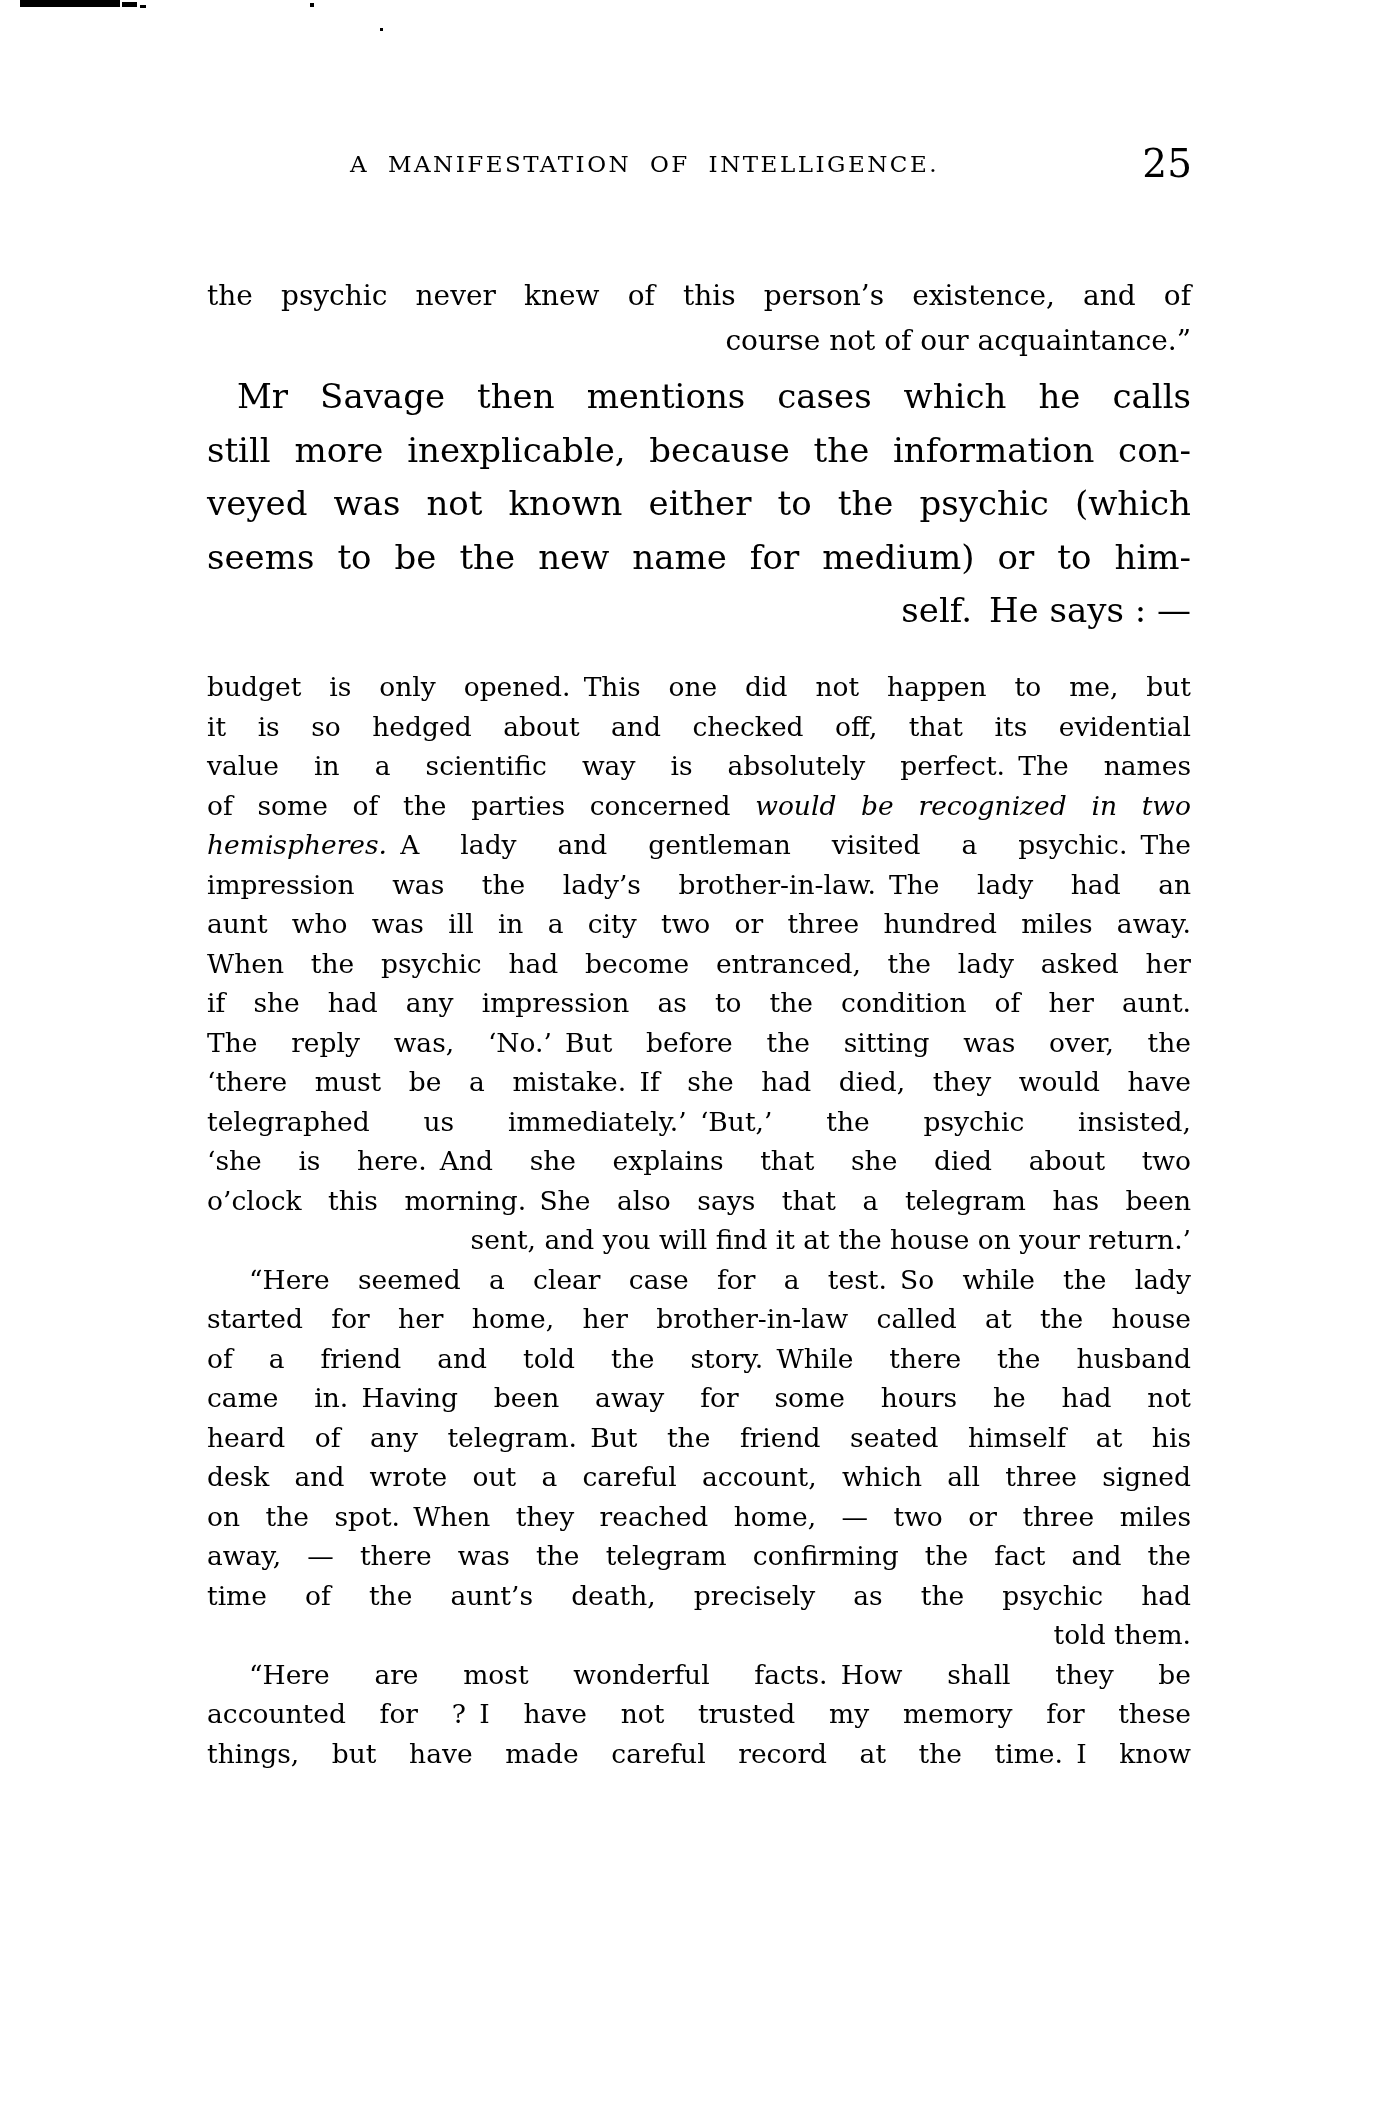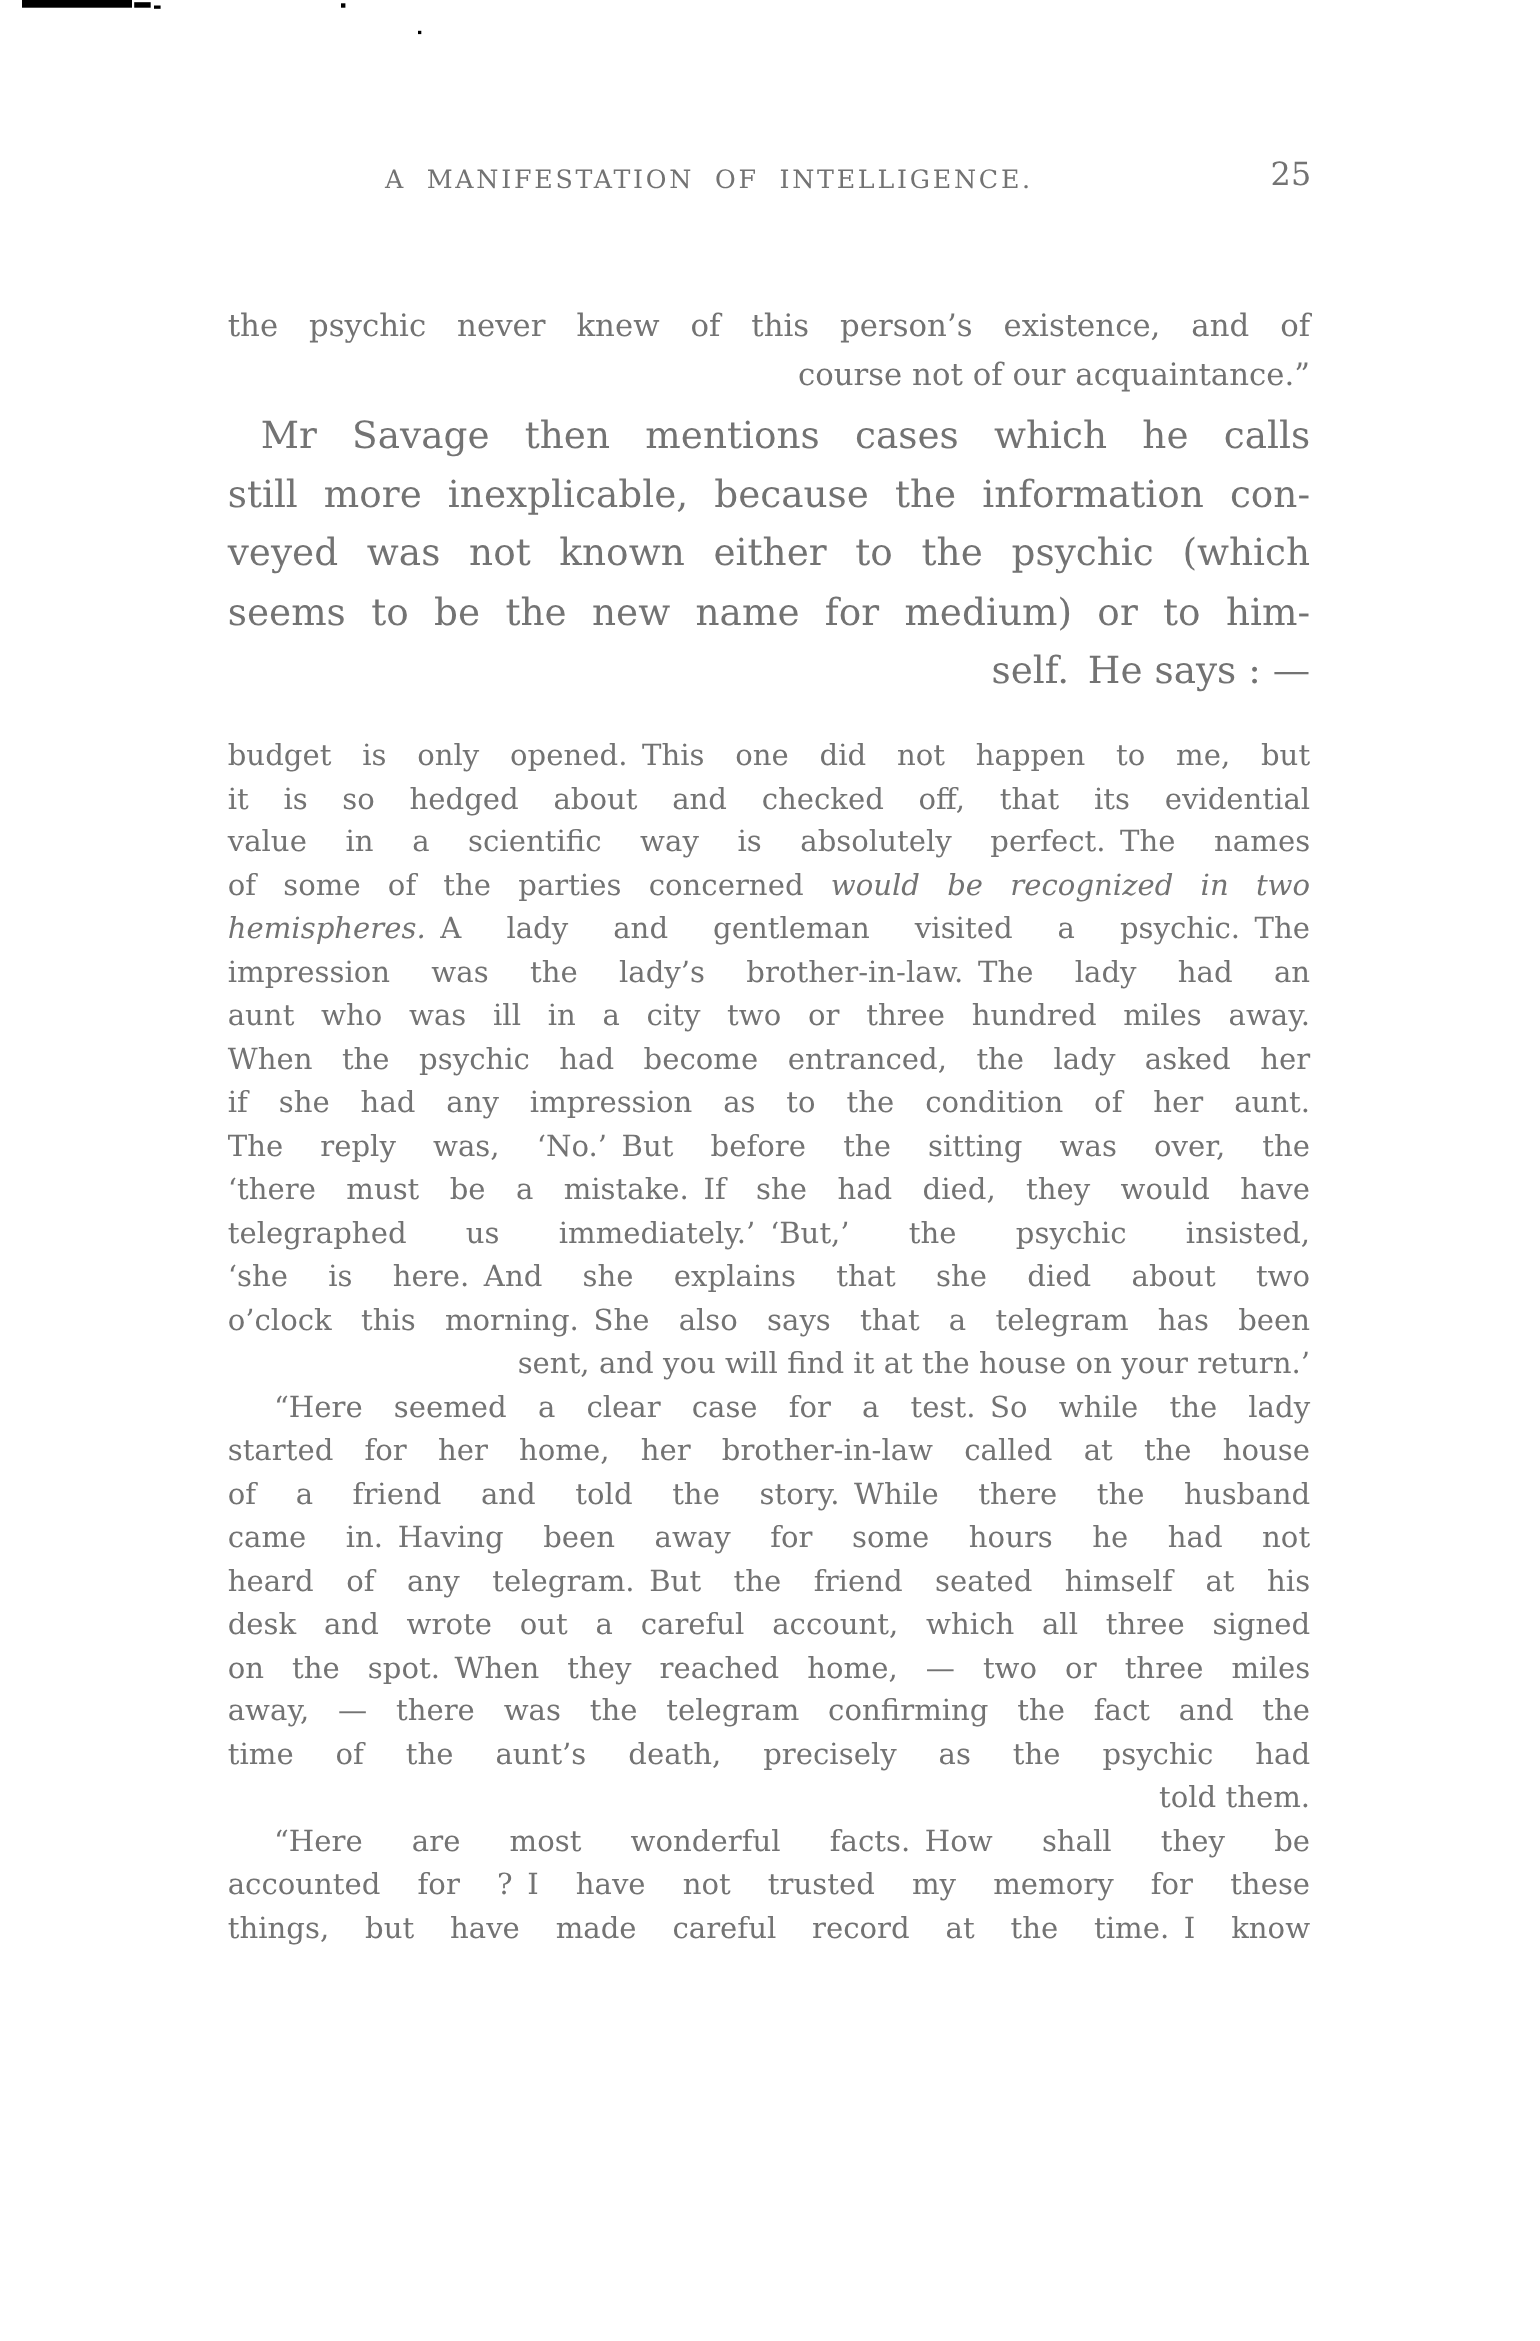--- a/index.html
+++ b/index.html
@@ -1,21 +1,21 @@
 <!DOCTYPE html>
 <html><head>
 <meta charset="utf-8">
 <style>
   * { margin:0; padding:0; box-sizing:border-box; }
   html,body { background:#ffffff; }
   .page {
     position:relative;
     width:1400px; height:2128px;
     background:#ffffff;
-    color:#737373;
+    color:#000000;
     font-family:"DejaVu Serif","Liberation Serif",serif;
     overflow:hidden;
   }
   
   .artifact { position:absolute; background:#000; }
   .bar1 { left:20px; top:0; width:100px; height:7px; }
   .speck1 { left:122px; top:2px; width:15px; height:5px; }
   .speck2 { left:140px; top:5px; width:6px; height:3px; }
   .dot1 { left:310px; top:3px; width:4px; height:4px; }
   .dot2 { left:380px; top:28px; width:3px; height:3px; }
@@ -27,21 +27,21 @@
   .running-head-wrap {
     position:absolute; left:0; top:6px; width:985px; text-align:center;
   }
   .running-head {
     position:relative; left:-55px;
     font-size:23px; letter-spacing:2.5px; word-spacing:9px;
     white-space:nowrap;
   }
   .page-number {
     position:absolute; right:0; top:-4px;
-    font-size:29px;
+    font-size:39px;
     margin-left:43px;
   }
 
   
   .para { position:absolute; left:207px; width:984px;margin-top:39px; }
   .para.body  { top:234px; font-size:28px;   line-height:45px; }
   .para.large { top:331px; font-size:34px;   line-height:53.5px; }
   .para.quote { top:628px; font-size:26.5px; line-height:39.5px; }
 
   .line { text-align:right; }

